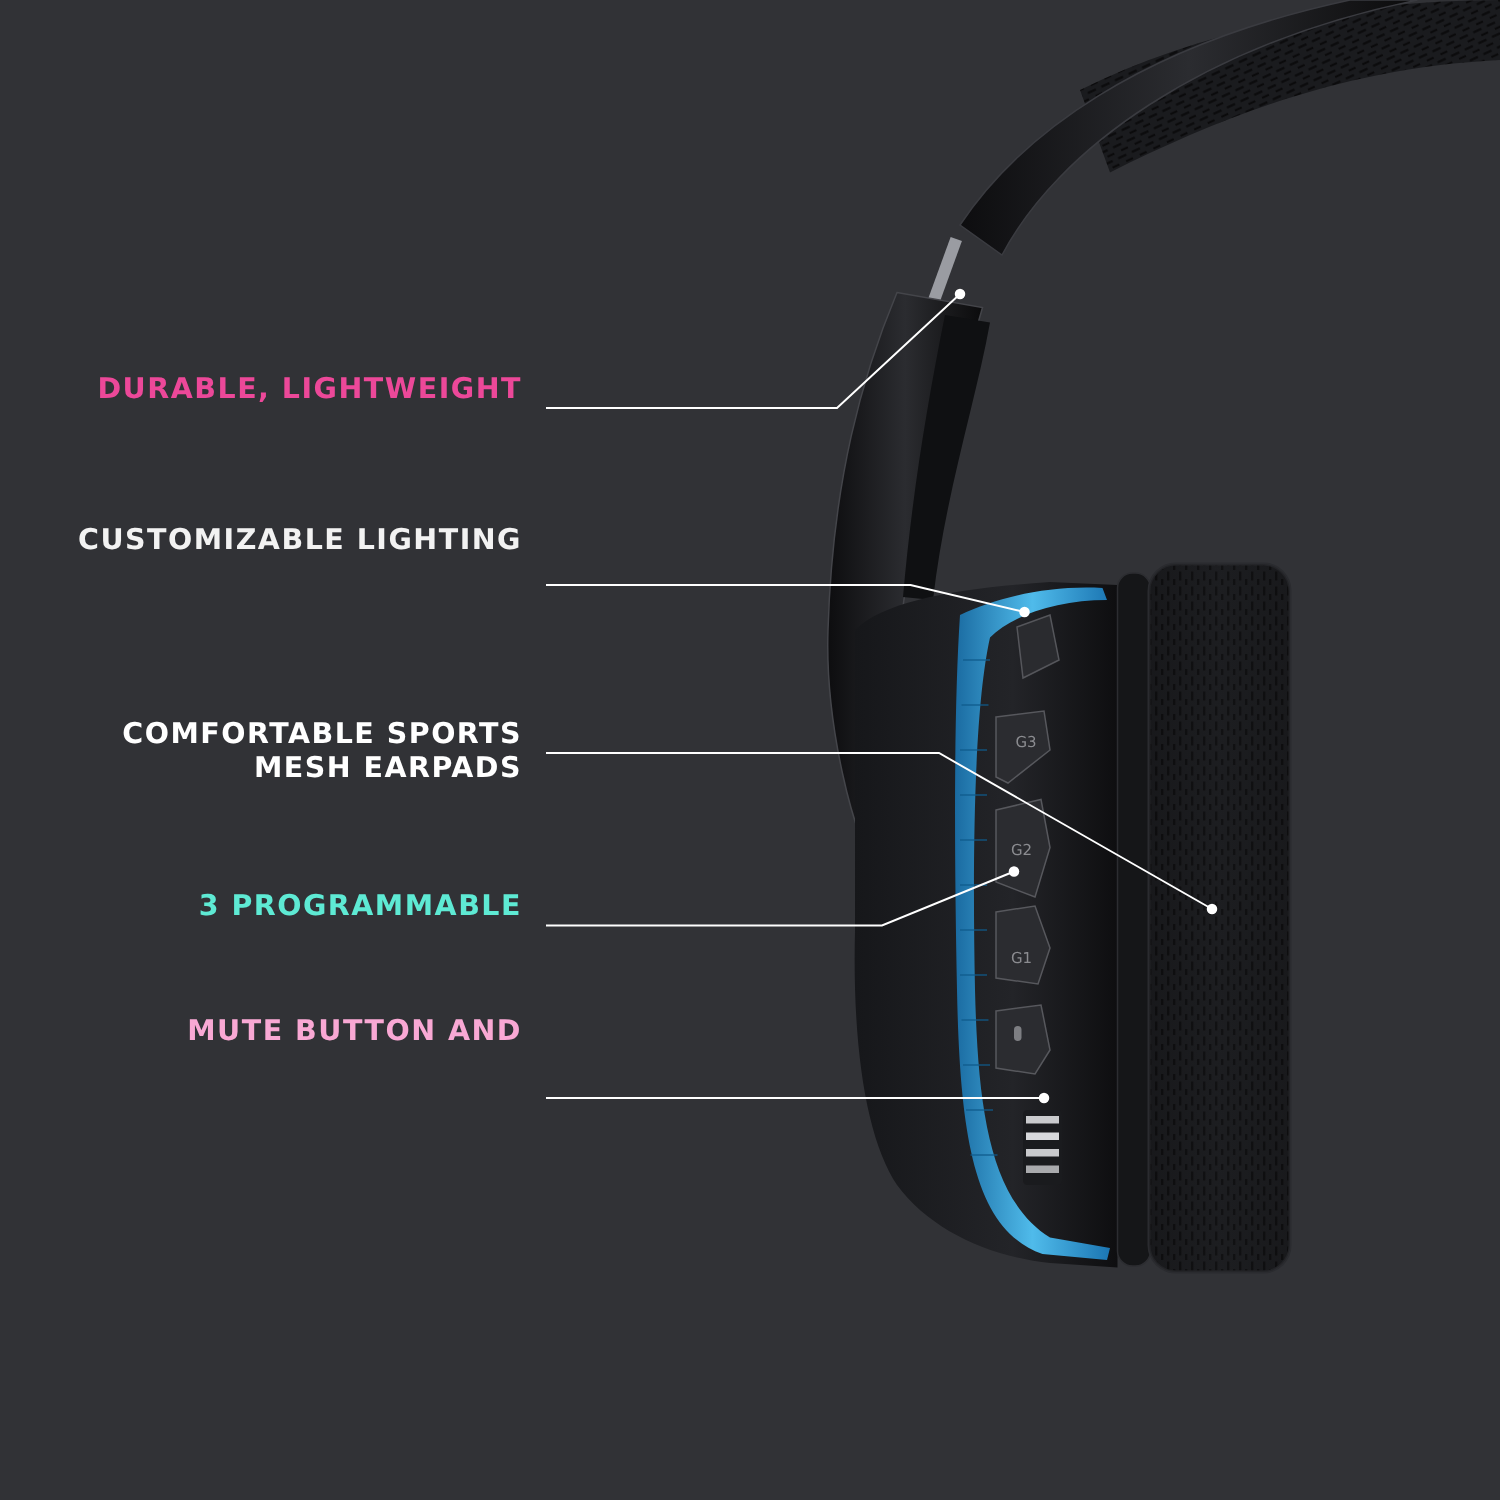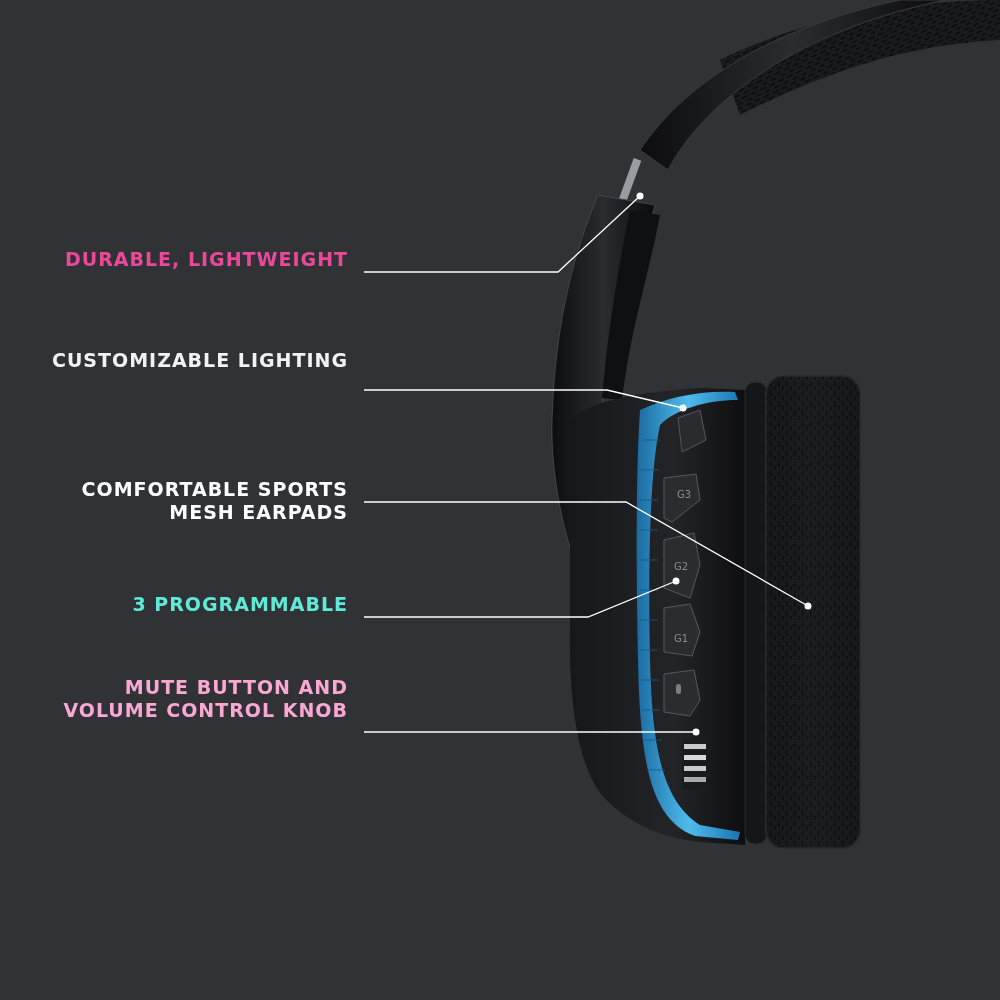--- a/index.html
+++ b/index.html
@@ -148,16 +148,15 @@
   </div>
   <div class="feature-label" id="label-2" style="top: 478px; color: #ffffff; margin-left: 30px;">
     <span>COMFORTABLE SPORTS</span>
     <span>MESH EARPADS</span>
   </div>
   <div class="feature-label" id="label-3" style="top: 593px; color: #5eead4;">
     <span>3 PROGRAMMABLE</span>
   </div>
   <div class="feature-label" id="label-4" style="top: 676px; color: #f9a8d4;">
     <span>MUTE BUTTON AND</span>
-    <span>VOLUME CONTROL KNOB</span>
   </div>
 
 </div>
 
 </body></html>

